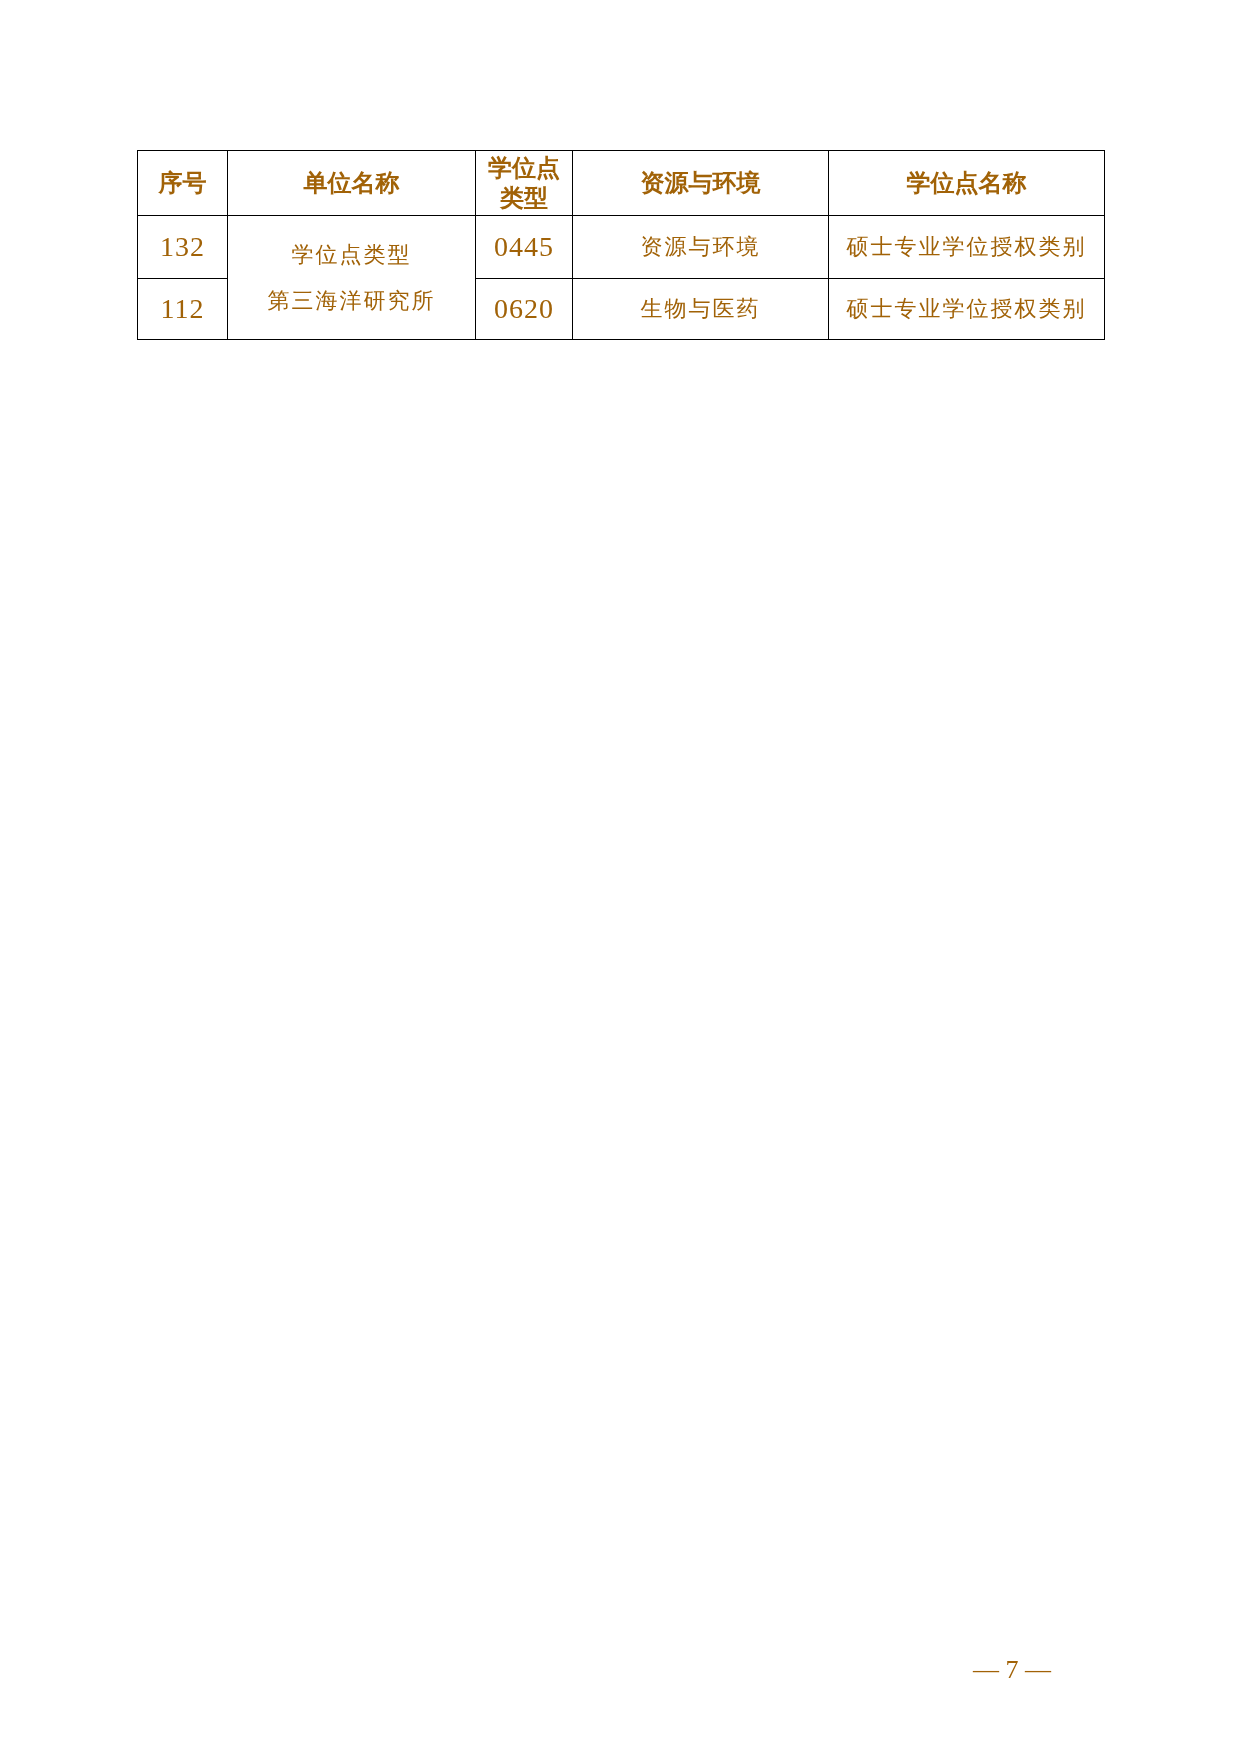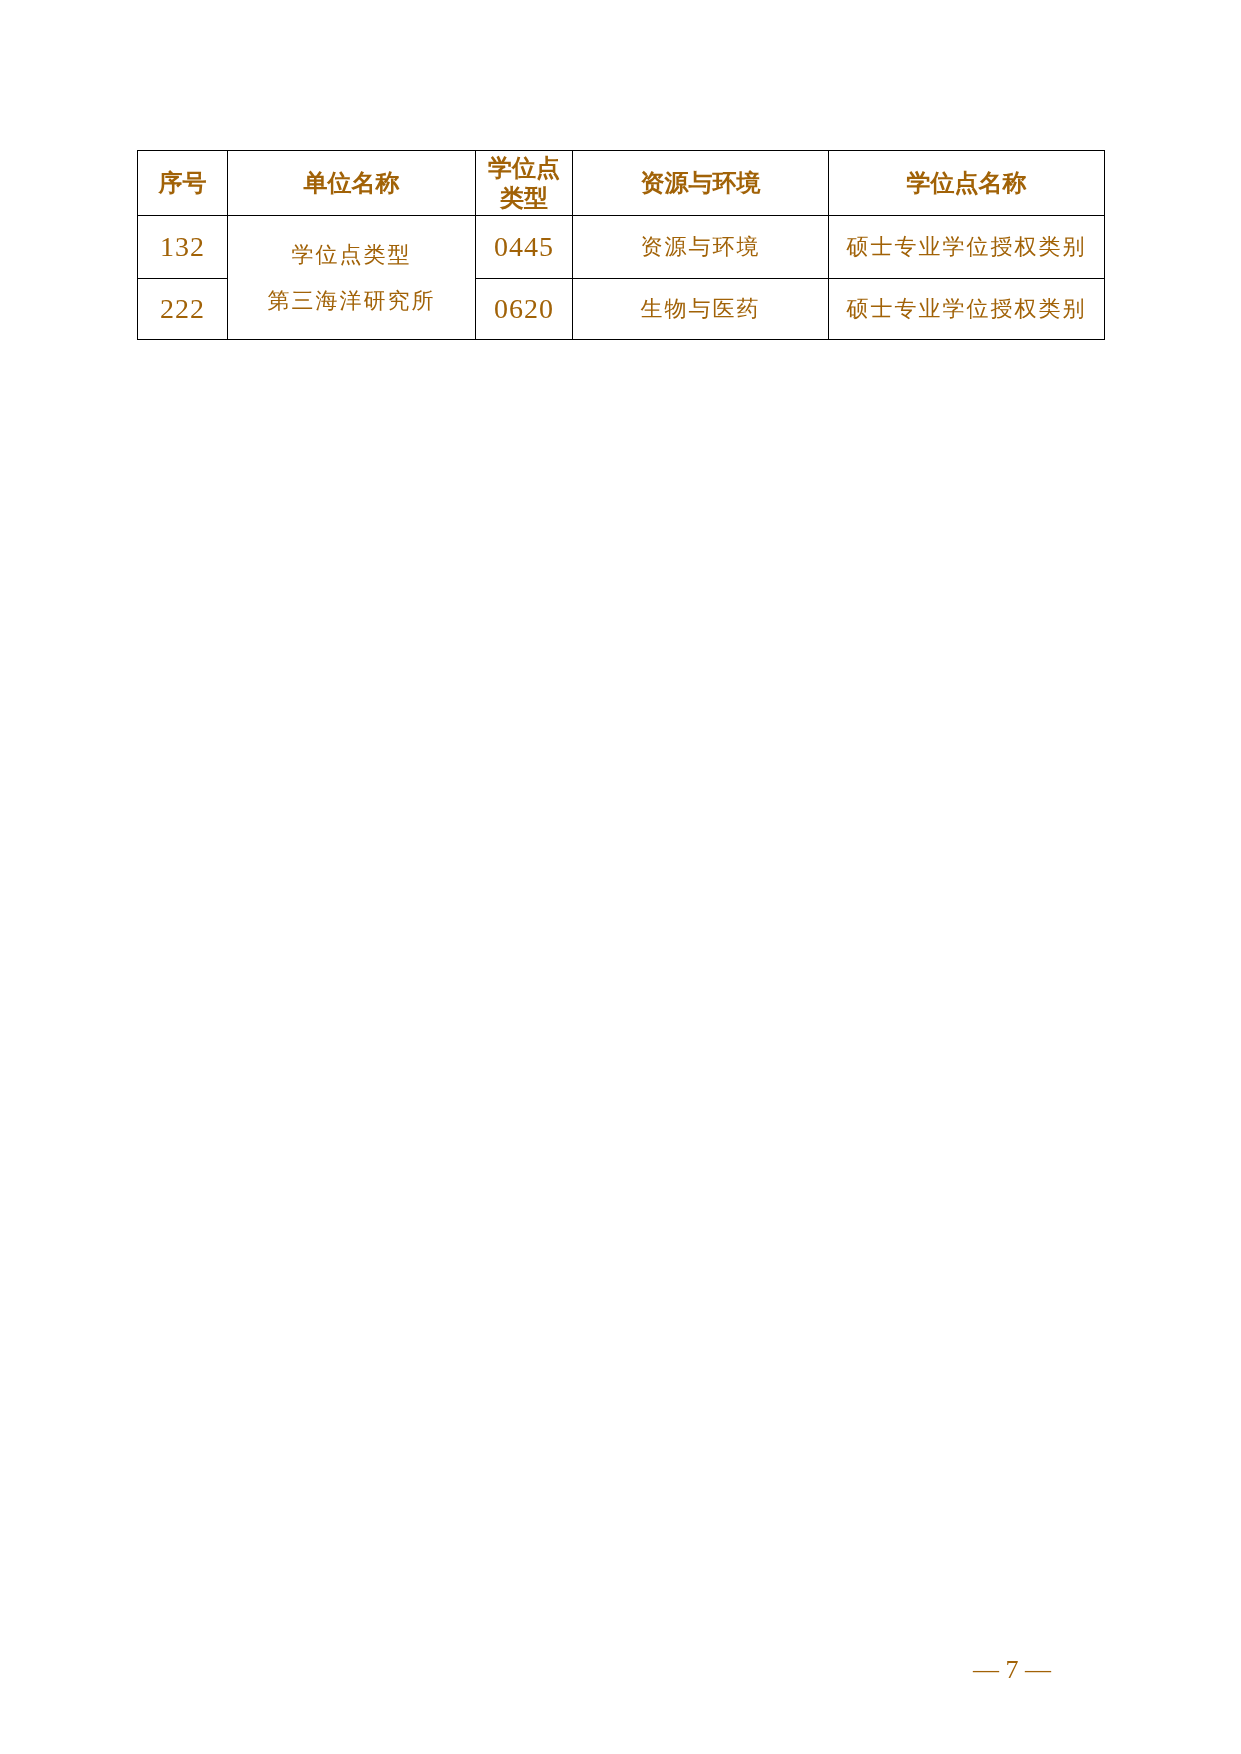--- a/index.html
+++ b/index.html
@@ -101,21 +101,21 @@
         <td class="cell-num">132</td>
         <td class="unit-cell" rowspan="2">
           <div class="unit-line">学位点类型</div>
           <div class="unit-line">第三海洋研究所</div>
         </td>
         <td class="cell-num">0445</td>
         <td class="cell-cn">资源与环境</td>
         <td class="cell-cn">硕士专业学位授权类别</td>
       </tr>
       <tr class="row-2">
-        <td class="cell-num">222</td>
+        <td class="cell-num">112</td>
         <td class="cell-num">0620</td>
         <td class="cell-cn">生物与医药</td>
         <td class="cell-cn">硕士专业学位授权类别</td>
       </tr>
     </tbody>
   </table>
 
   <div class="page-number">— 7 —</div>
 
 </div>

